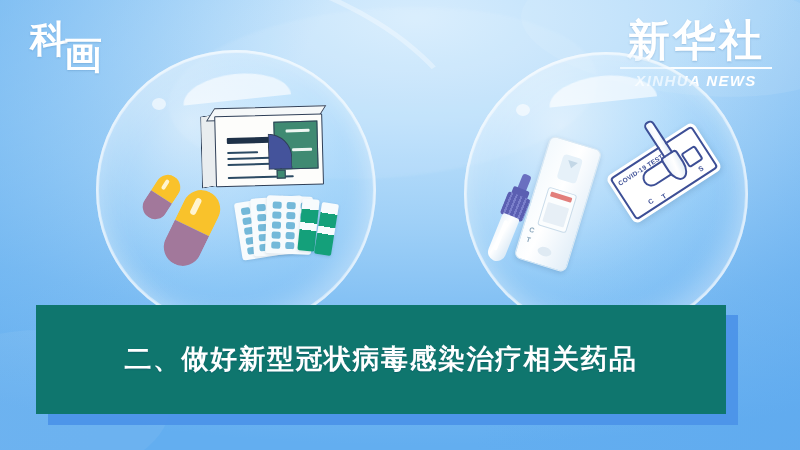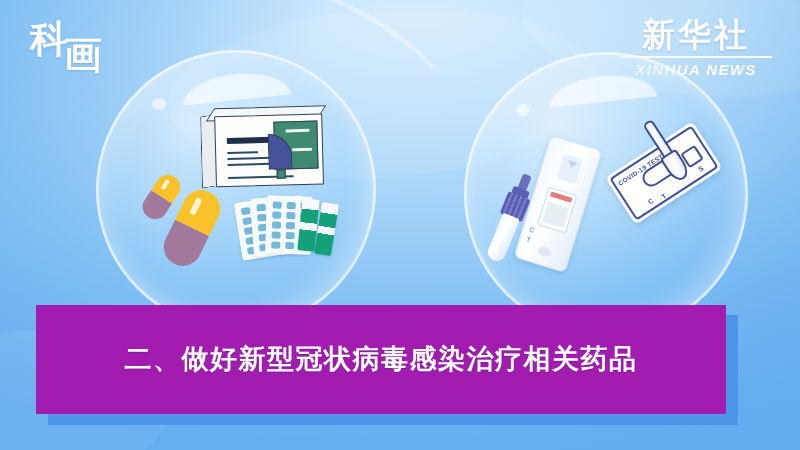--- a/index.html
+++ b/index.html
@@ -58,21 +58,21 @@
   .logo-ke .ch2 { left:34px; top:20px; font-size:38px; }
 
   .logo-xh {
     position:absolute; right:24px; top:18px;
     width:160px; text-align:center;
   }
   .logo-xh .cn {
     color:#ffffff;
     font-family:"DejaVu Sans", sans-serif;
     font-weight:700;
-    font-size:33px;
+    font-size:43px;
     letter-spacing:3px;
     line-height:1.06;
     text-shadow:0 1px 2px rgba(40,95,150,.25);
   }
   .logo-xh .rule {
     height:2px; background:#ffffff; margin:3px 4px 3px 4px; opacity:.95;
   }
   .logo-xh .en {
     color:#ffffff;
     font-family:"Liberation Sans", sans-serif;
@@ -330,21 +330,21 @@
   
   .banner-shadow {
     position:absolute; left:48px; top:315px;
     width:690px; height:110px;
     background:#4c94e8;
     opacity:.95;
   }
   .banner {
     position:absolute; left:36px; top:305px;
     width:690px; height:109px;
-    background:#a21caf;
+    background:#0f766e;
     display:flex; flex-direction:column;
     align-items:center; justify-content:center;
   }
   .banner .line {
     color:#ffffff;
     font-family:"DejaVu Sans", sans-serif;
     font-weight:700;
     font-size:27px;
     letter-spacing:1.5px;
     line-height:1.44;

